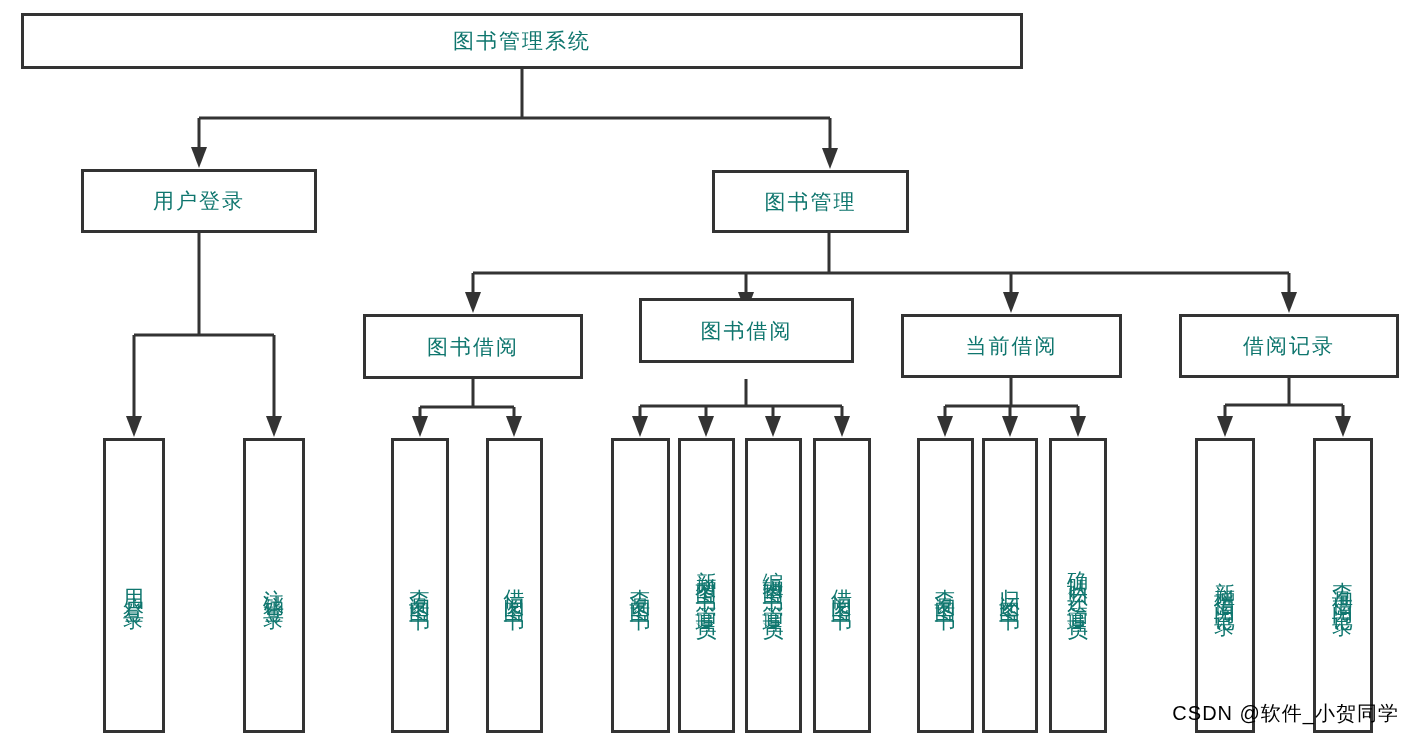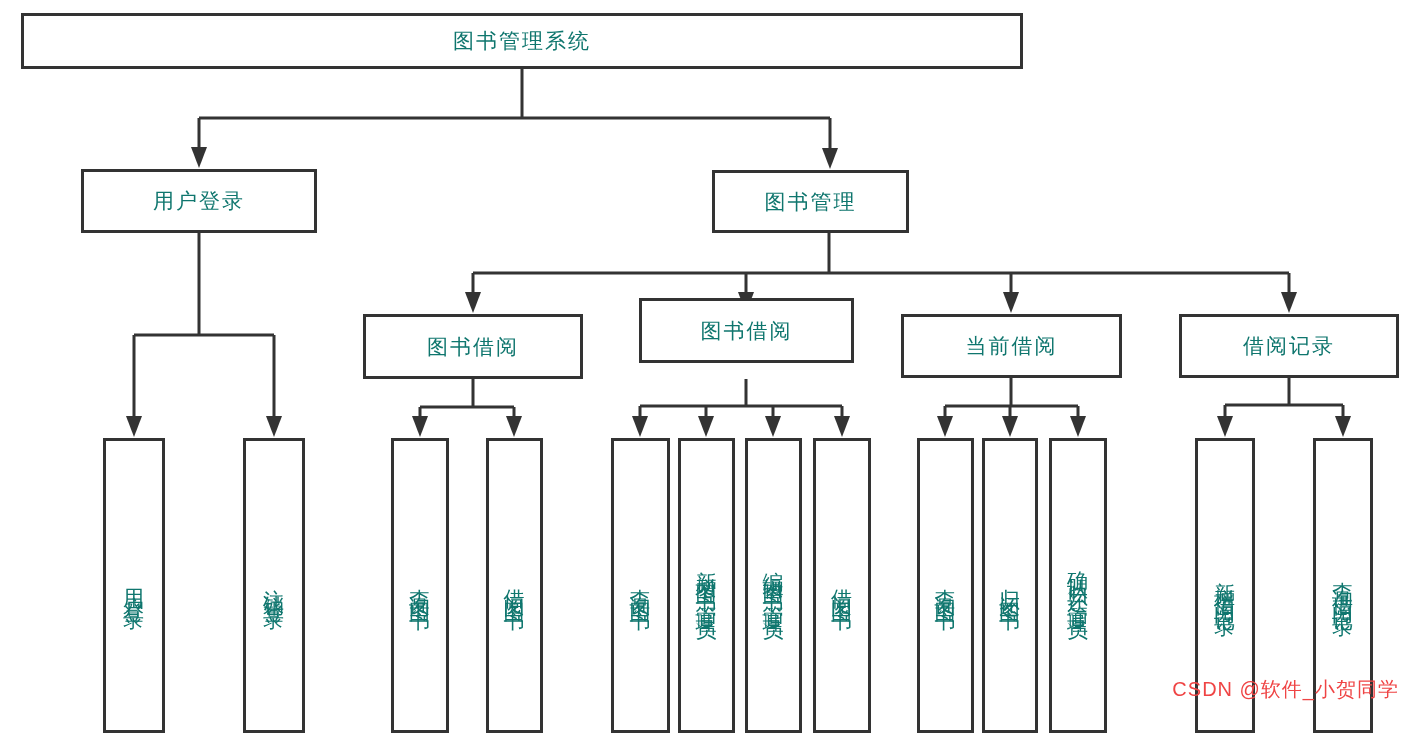--- a/index.html
+++ b/index.html
@@ -37,23 +37,23 @@
   .node.v {
     writing-mode: vertical-rl;
     text-orientation: mixed;
     font-size: 21px;
     letter-spacing: 7px;
     line-height: 1;
   }
   .watermark {
     position: absolute;
     right: 6px;
-    top: 676px;
+    top: 700px;
     font-size: 20px;
-    color: #ef4444;
+    color: #000000;
     letter-spacing: 1px;
     white-space: nowrap;
     z-index: 5;
   }
 </style>
 </head>
 <body>
 
 <div class="canvas">
 

